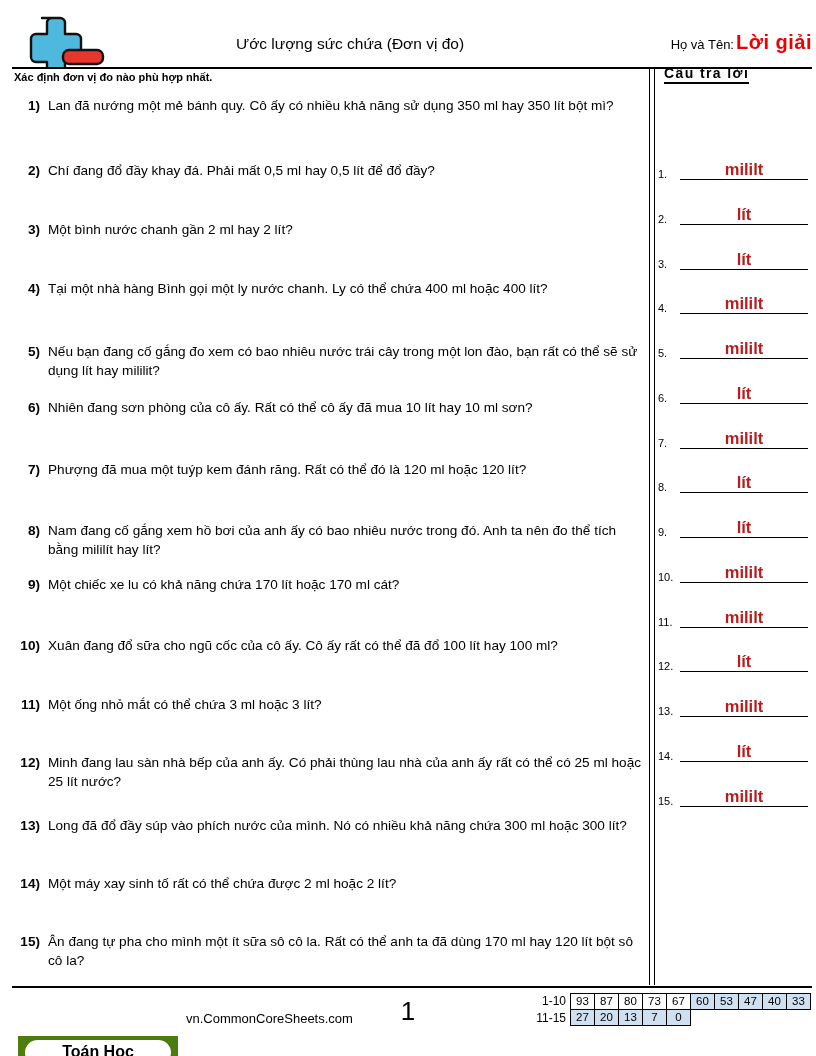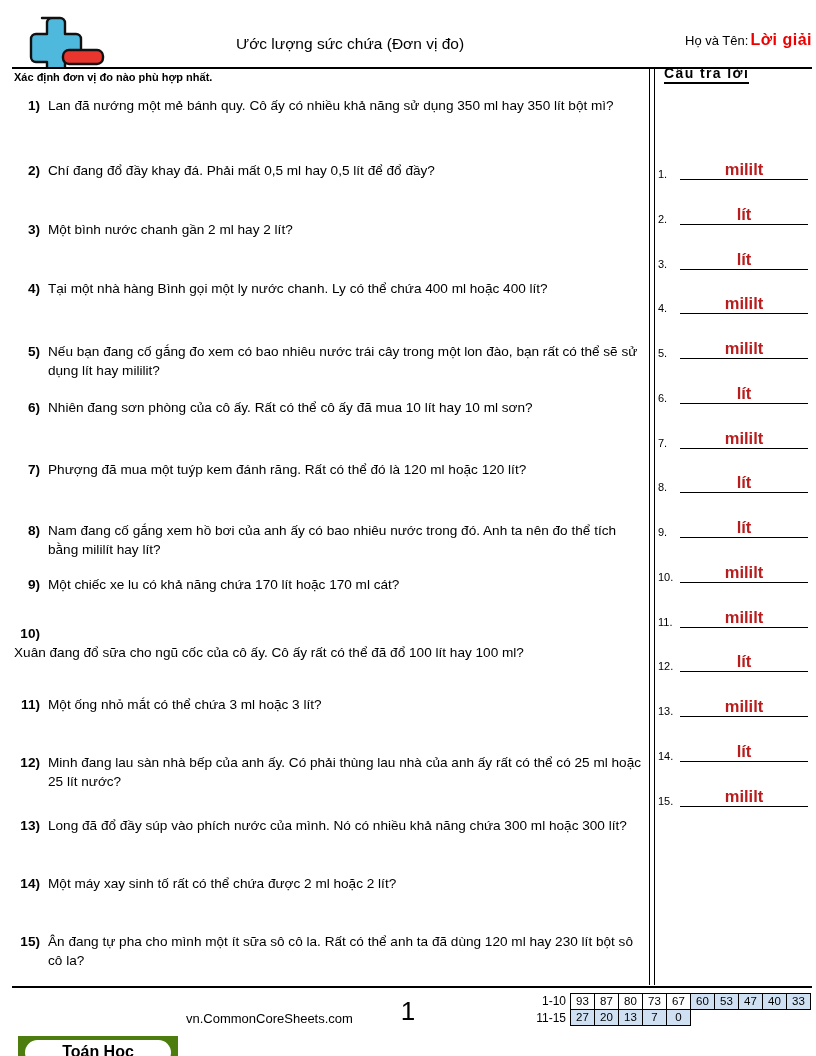--- a/index.html
+++ b/index.html
@@ -52,21 +52,21 @@
     justify-content: flex-end;
     white-space: nowrap;
   }
   .name-label {
     font-size: 13px;
     line-height: 1;
   }
   .name-value {
     color: #ee0000;
     font-weight: bold;
-    font-size: 16px;
+    font-size: 20px;
     line-height: 1;
     letter-spacing: 0.5px;
     margin-left: 2px;
   }
 
   .header-rule {
     position: absolute;
     left: 12px;
     top: 67px;
     width: 800px;
@@ -327,21 +327,21 @@
       <div class="q-text">Phượng đã mua một tuýp kem đánh răng. Rất có thể đó là 120 ml hoặc 120 lít?</div>
     </div>
     <div class="q-row" style="position: absolute; left: 0px; width: 630px; top: 429px;">
       <div class="q-num">8)</div>
       <div class="q-text">Nam đang cố gắng xem hồ bơi của anh ấy có bao nhiêu nước trong đó. Anh ta nên đo thể tích bằng mililít hay lít?</div>
     </div>
     <div class="q-row" style="position: absolute; left: 0px; width: 630px; top: 483px;">
       <div class="q-num">9)</div>
       <div class="q-text">Một chiếc xe lu có khả năng chứa 170 lít hoặc 170 ml cát?</div>
     </div>
-    <div class="q-row" style="position: absolute; left: 0px; width: 630px; top: 532px; flex-direction: column;">
+    <div class="q-row" style="position: absolute; left: 0px; width: 630px; top: 544px;">
       <div class="q-num">10)</div>
       <div class="q-text">Xuân đang đổ sữa cho ngũ cốc của cô ấy. Cô ấy rất có thể đã đổ 100 lít hay 100 ml?</div>
     </div>
     <div class="q-row" style="position: absolute; left: 0px; width: 630px; top: 603px;">
       <div class="q-num">11)</div>
       <div class="q-text">Một ống nhỏ mắt có thể chứa 3 ml hoặc 3 lít?</div>
     </div>
     <div class="q-row" style="position: absolute; left: 0px; width: 630px; top: 661px;">
       <div class="q-num">12)</div>
       <div class="q-text">Minh đang lau sàn nhà bếp của anh ấy. Có phải thùng lau nhà của anh ấy rất có thể có 25 ml hoặc 25 lít nước?</div>
@@ -349,21 +349,21 @@
     <div class="q-row" style="position: absolute; left: 0px; width: 630px; top: 724px;">
       <div class="q-num">13)</div>
       <div class="q-text">Long đã đổ đầy súp vào phích nước của mình. Nó có nhiều khả năng chứa 300 ml hoặc 300 lít?</div>
     </div>
     <div class="q-row" style="position: absolute; left: 0px; width: 630px; top: 782px;">
       <div class="q-num">14)</div>
       <div class="q-text">Một máy xay sinh tố rất có thể chứa được 2 ml hoặc 2 lít?</div>
     </div>
     <div class="q-row" style="position: absolute; left: 0px; width: 630px; top: 840px;">
       <div class="q-num">15)</div>
-      <div class="q-text">Ân đang tự pha cho mình một ít sữa sô cô la. Rất có thể anh ta đã dùng 120 ml hay 230 lít bột sô cô la?</div>
+      <div class="q-text">Ân đang tự pha cho mình một ít sữa sô cô la. Rất có thể anh ta đã dùng 170 ml hay 120 lít bột sô cô la?</div>
     </div>
   </div>
 
 <div class="answers">
   <div class="answers-title">Câu trả lời</div>
   <div id="answers-list" style="position:relative;">
       <div class="a-row" style="top: 66px;">
         <div class="a-num">1.</div>
         <div class="a-line"></div>
         <div class="a-val">mililt</div>

